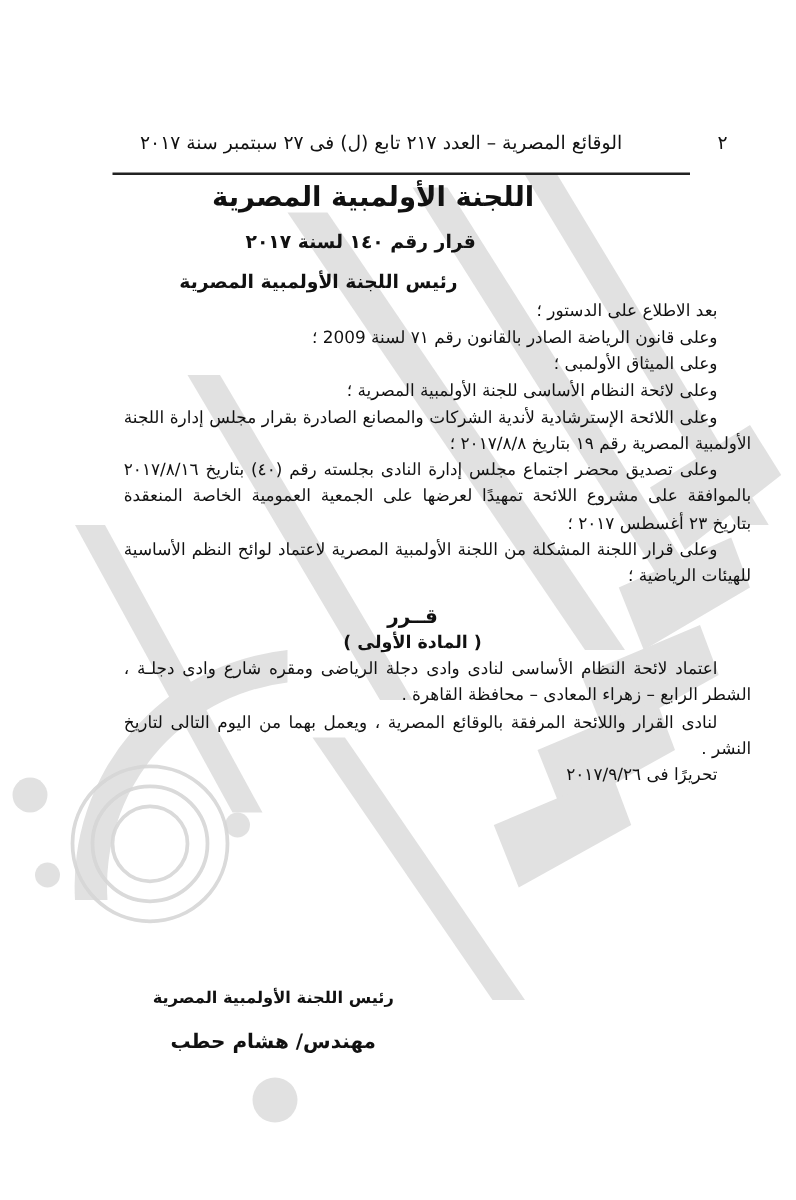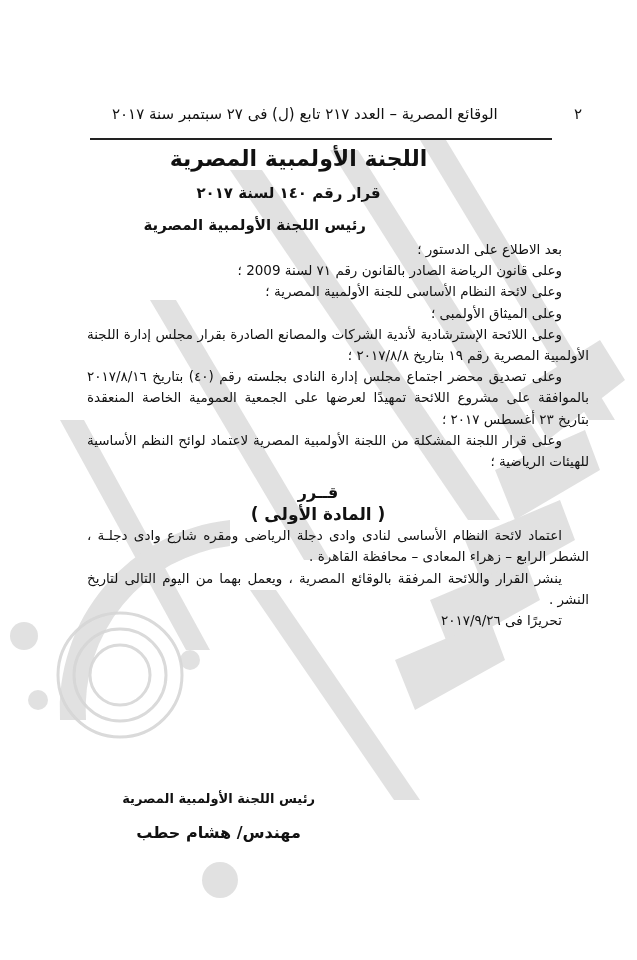--- a/index.html
+++ b/index.html
@@ -79,21 +79,21 @@
       top: 214px;
       right: 271px;
       font-size: 15px;
       font-weight: bold;
       line-height: 22px;
       white-space: nowrap;
     }
     .body-text {
       position: absolute;
       top: 239px;
-      left: 87px;
+      left: 99px;
       width: 502px;
       font-size: 13.5px;
       line-height: 21.2px;
       direction: rtl;
     }
     .body-text .para {
       margin: 0;
       text-align: justify;
       text-align-last: right;
       text-indent: 27px;
@@ -103,21 +103,21 @@
       font-weight: bold;
       margin: 0;
       padding-right: 40px;
     }
     .decides {
       font-size: 16px;
       margin-top: 10px;
       line-height: 22px;
     }
     .article {
-      font-size: 17px;
+      font-size: 14px;
       line-height: 21px;
     }
     .dated {
       margin: 0;
       text-indent: 27px;
     }
     .signature-block {
       position: absolute;
       top: 788px;
       right: 322px;
@@ -179,32 +179,32 @@
   </div>
   <div class="header-rule"></div>
 
   <div class="org-title">اللجنة الأولمبية المصرية</div>
   <div class="decree-title">قرار رقم ١٤٠ لسنة ٢٠١٧</div>
   <div class="issuer">رئيس اللجنة الأولمبية المصرية</div>
 
   <div class="body-text">
     <p class="para">بعد الاطلاع على الدستور ؛</p>
     <p class="para">وعلى قانون الرياضة الصادر بالقانون رقم ٧١ لسنة 2009 ؛</p>
+    <p class="para">وعلى الميثاق الأولمبى ؛</p>
     <p class="para">وعلى لائحة النظام الأساسى للجنة الأولمبية المصرية ؛</p>
-    <p class="para">وعلى الميثاق الأولمبى ؛</p>
     <p class="para">وعلى اللائحة الإسترشادية لأندية الشركات والمصانع الصادرة بقرار مجلس إدارة اللجنة الأولمبية المصرية رقم ١٩ بتاريخ ٢٠١٧/٨/٨ ؛</p>
     <p class="para">وعلى تصديق محضر اجتماع مجلس إدارة النادى بجلسته رقم (٤٠) بتاريخ ٢٠١٧/٨/١٦ بالموافقة على مشروع اللائحة تمهيدًا لعرضها على الجمعية العمومية الخاصة المنعقدة بتاريخ ٢٣ أغسطس ٢٠١٧ ؛</p>
     <p class="para">وعلى قرار اللجنة المشكلة من اللجنة الأولمبية المصرية لاعتماد لوائح النظم الأساسية للهيئات الرياضية ؛</p>
 
     <p class="section-head decides">قــرر</p>
 
     <p class="section-head article">( المادة الأولى )</p>
     <p class="para">اعتماد لائحة النظام الأساسى لنادى وادى دجلة الرياضى ومقره شارع وادى دجلـة ، الشطر الرابع – زهراء المعادى – محافظة القاهرة .</p>
 
-    <p class="para">ينشر القرار واللائحة المرفقة بالوقائع المصرية ، ويعمل بهما من اليوم التالى لتاريخ النشر .</p>
+    <p class="para">لنادى القرار واللائحة المرفقة بالوقائع المصرية ، ويعمل بهما من اليوم التالى لتاريخ النشر .</p>
 
     <p class="dated">تحريرًا فى ٢٠١٧/٩/٢٦</p>
   </div>
 
   <div class="signature-block">
     <span class="signature-title">رئيس اللجنة الأولمبية المصرية</span>
     <span class="signature-name">مهندس/ هشام حطب</span>
   </div>
 
 </div>

